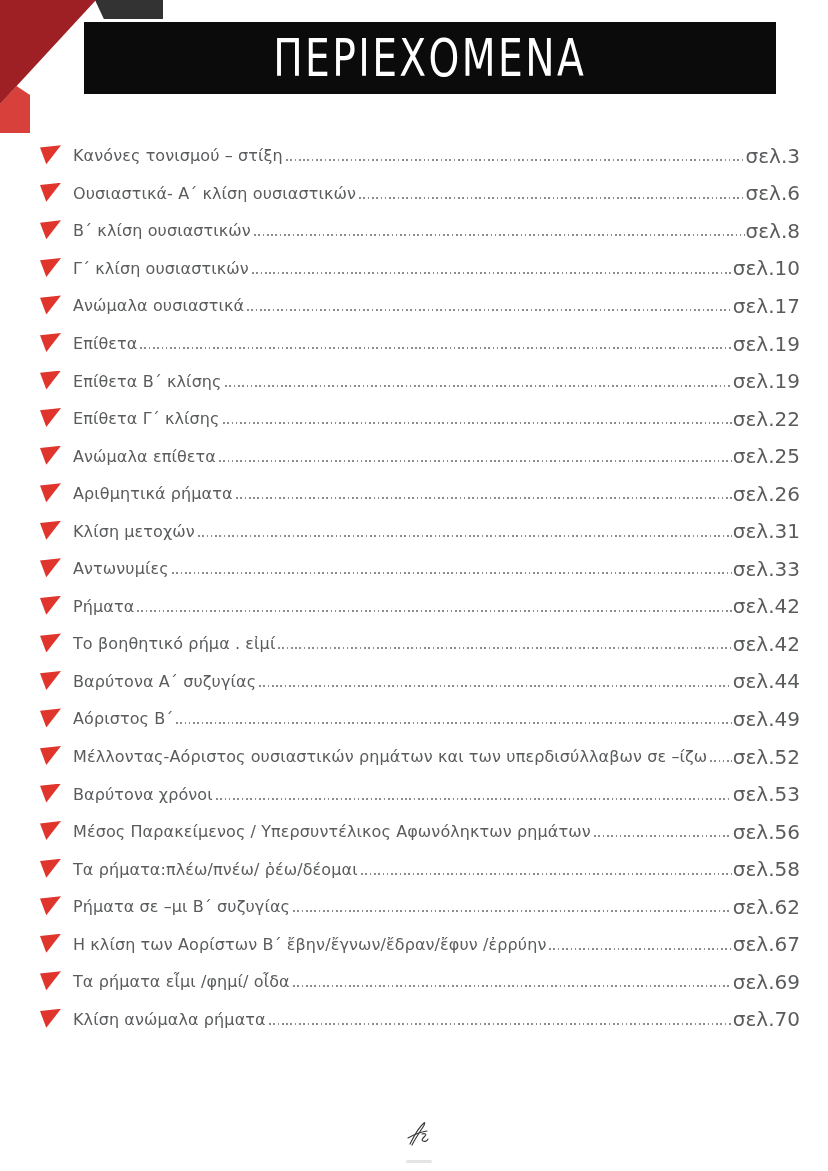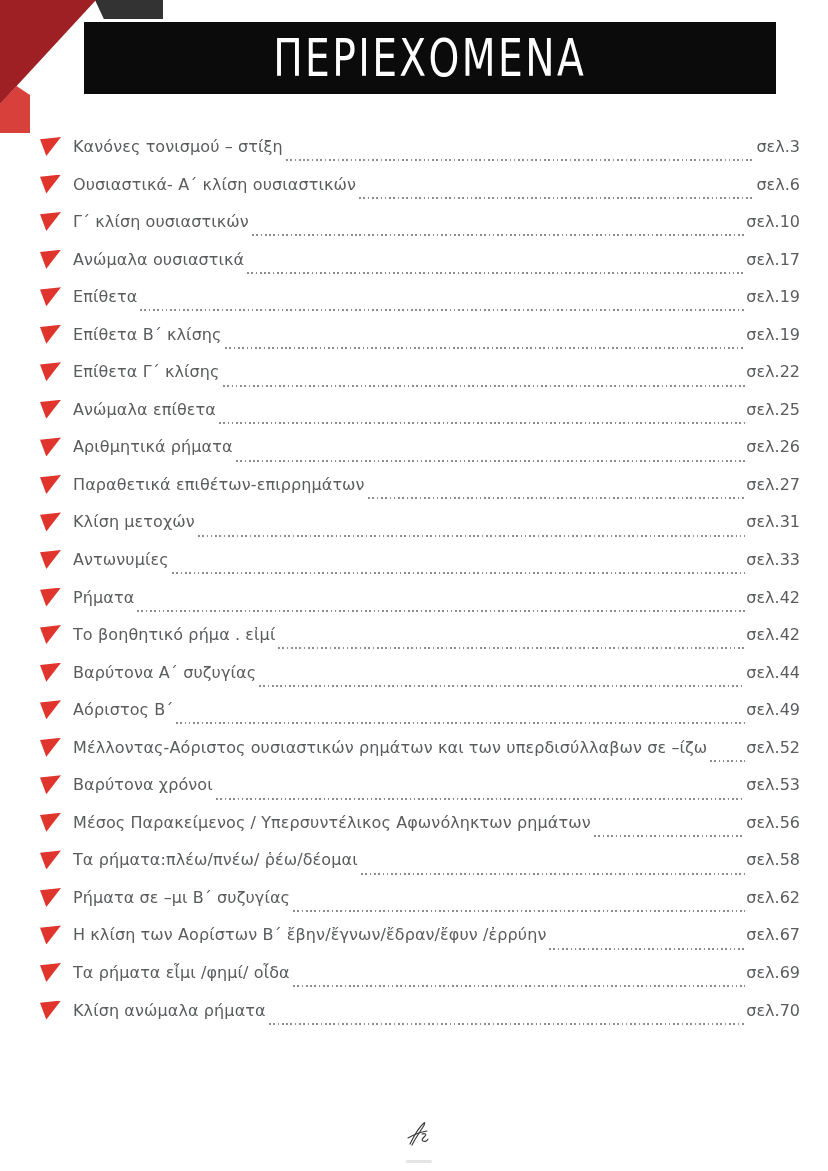--- a/index.html
+++ b/index.html
@@ -61,21 +61,21 @@
 
   
   .toc {
     position: absolute; left: 38px; top: 137px;
     width: 762px; height: 977px;
     display: flex; flex-direction: column;
   }
   .toc-row {
     height: 37.55px;
     display: flex;
-    align-items: flex-start;
+    align-items: center;
     flex: none;
   }
   .flag {
     flex: none;
     width: 21px; height: 19px;
     margin: 0 12px 2px 2px;
     background: var(--flag-red, #E0352C);
     clip-path: polygon(0 12%, 100% 0, 30% 100%);
   }
   .toc-label {
@@ -91,21 +91,21 @@
     height: 2px;
     align-self: center;
     margin: 9px 1px 0 3px;
     background-image: repeating-linear-gradient(
       to right,
       #8C8C8C 0px, #8C8C8C 1.6px,
       transparent 1.6px, transparent 4.3px);
   }
   .toc-page {
     flex: none;
-    font-size: 16px;
+    font-size: 20px;
     color: var(--text-gray, #595B5D);
     white-space: nowrap;
   }
 
   
   .signature {
     position: absolute; left: 398px; top: 1116px;
     width: 40px; height: 40px;
     z-index: 2;
   }
@@ -143,20 +143,26 @@
       <span class="toc-page">σελ.3</span>
     </div>
 
     <div class="toc-row">
       <span class="flag"></span>
       <span class="toc-label">Ουσιαστικά- Α΄ κλίση ουσιαστικών</span>
       <span class="dots"></span>
       <span class="toc-page">σελ.6</span>
     </div>
 
+    <div class="toc-row">
+      <span class="flag"></span>
+      <span class="toc-label">Β΄ κλίση ουσιαστικών</span>
+      <span class="dots"></span>
+      <span class="toc-page">σελ.8</span>
+    </div>
 
     <div class="toc-row">
       <span class="flag"></span>
       <span class="toc-label">Γ΄ κλίση ουσιαστικών</span>
       <span class="dots"></span>
       <span class="toc-page">σελ.10</span>
     </div>
 
     <div class="toc-row">
       <span class="flag"></span>
@@ -193,26 +199,20 @@
       <span class="toc-page">σελ.25</span>
     </div>
 
     <div class="toc-row">
       <span class="flag"></span>
       <span class="toc-label">Αριθμητικά ρήματα</span>
       <span class="dots"></span>
       <span class="toc-page">σελ.26</span>
     </div>
 
-    <div class="toc-row">
-      <span class="flag"></span>
-      <span class="toc-label">Παραθετικά επιθέτων-επιρρημάτων</span>
-      <span class="dots"></span>
-      <span class="toc-page">σελ.27</span>
-    </div>
 
     <div class="toc-row">
       <span class="flag"></span>
       <span class="toc-label">Κλίση μετοχών</span>
       <span class="dots"></span>
       <span class="toc-page">σελ.31</span>
     </div>
 
     <div class="toc-row">
       <span class="flag"></span>

